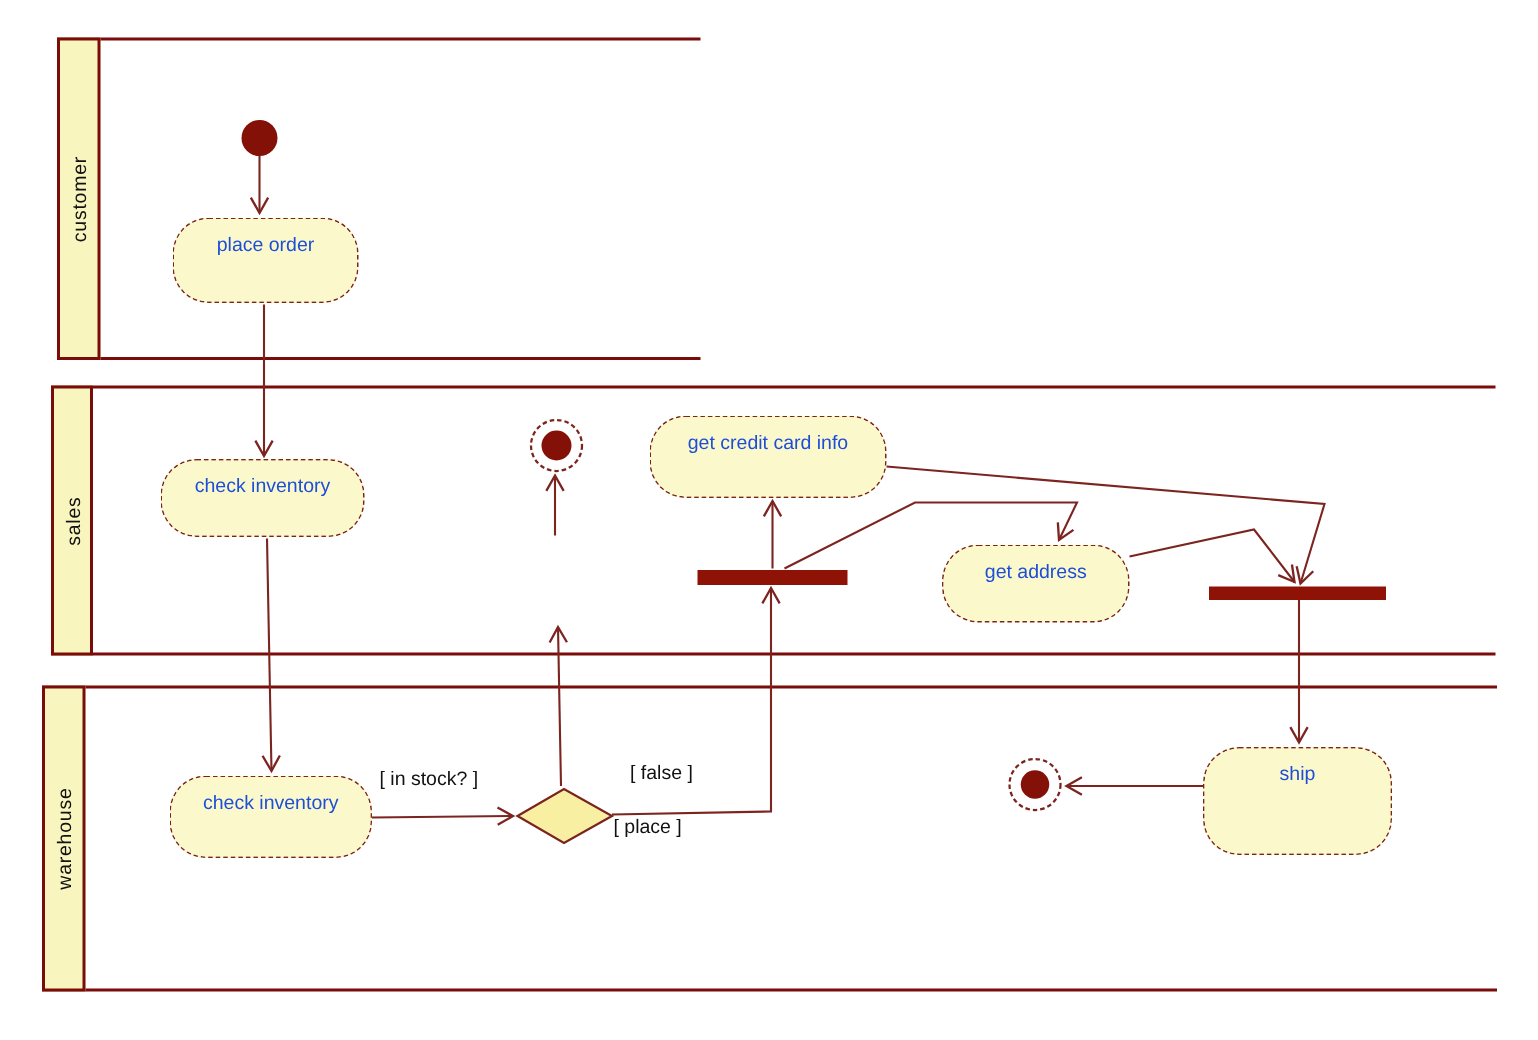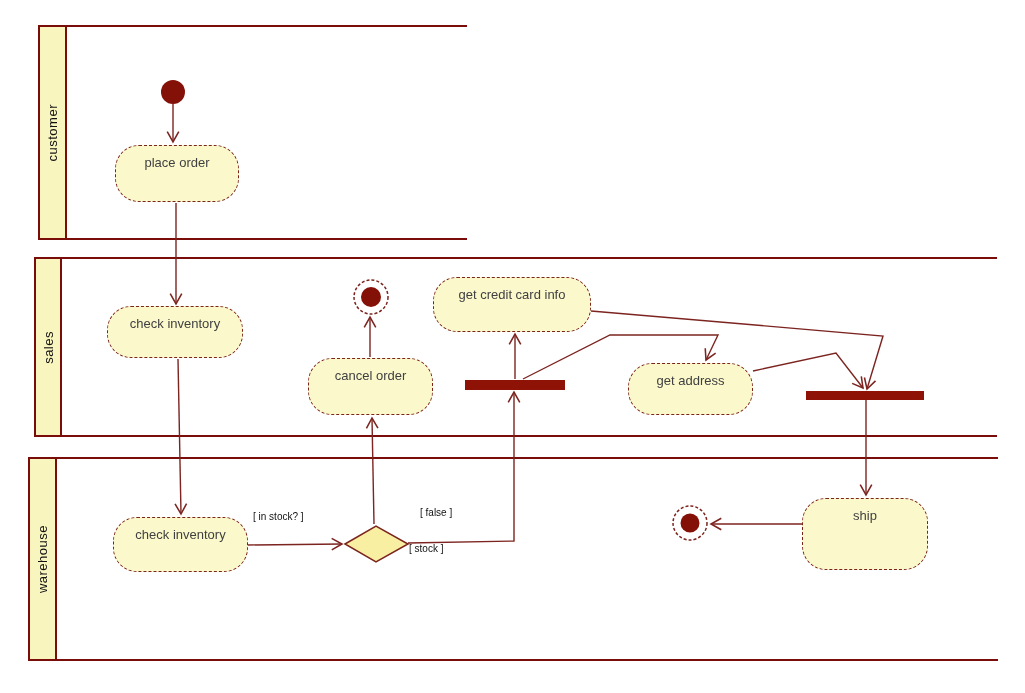--- a/index.html
+++ b/index.html
@@ -40,27 +40,27 @@
   
   .activity{
     position:absolute;
     box-sizing:border-box;
     background:#fbf9cc;
     border:1.5px dashed #7b241e;
     border-radius:24px;
     display:flex;align-items:flex-start;justify-content:center;
     padding-top:9px;
     font-size:13px;
-    color:#404040;
+    color:#1d4ed8;
     z-index:4;
   }
   
   .guard{
     position:absolute;
-    font-size:10px;
+    font-size:13px;
     color:#111111;
     white-space:nowrap;
     z-index:4;
   }
 </style>
 </head>
 <body>
 
 <div id="stage">
 
@@ -129,27 +129,26 @@
     <rect x="465" y="380" width="100" height="10" fill="#8e1205" stroke="none"></rect>
     <rect x="806" y="391" width="118" height="9" fill="#8e1205" stroke="none"></rect>
 
     <path d="M345,544 L376,526 L408,544 L376,562 Z" fill="#f8efa3" stroke="#7b241e" stroke-width="1.5"></path>
   </svg>
 
   <div class="activity" style="left:115px;top:145px;width:124px;height:57px;">place order</div>
 
   <div class="activity" style="left:107px;top:306px;width:136px;height:52px;">check inventory</div>
 
-  <div class="activity" style="left:308px;top:358px;width:125px;height:57px;">cancel order</div>
 
   <div class="activity" style="left:628px;top:363px;width:125px;height:52px;">get address</div>
 
   <div class="activity" style="left:433px;top:277px;width:158px;height:55px;">get credit card info</div>
 
   <div class="activity" style="left:113px;top:517px;width:135px;height:55px;">check inventory</div>
 
   <div class="activity" style="left:802px;top:498px;width:126px;height:72px;">ship</div>
 
   <div class="guard" style="left:253px;top:511px;">[ in stock? ]</div>
   <div class="guard" style="left:400px;top:507px;padding-left:20px;">[ false ]</div>
-  <div class="guard" style="left:409px;top:543px;">[ stock ]</div>
+  <div class="guard" style="left:409px;top:543px;">[ place ]</div>
 
 </div>
 
 </body></html>

